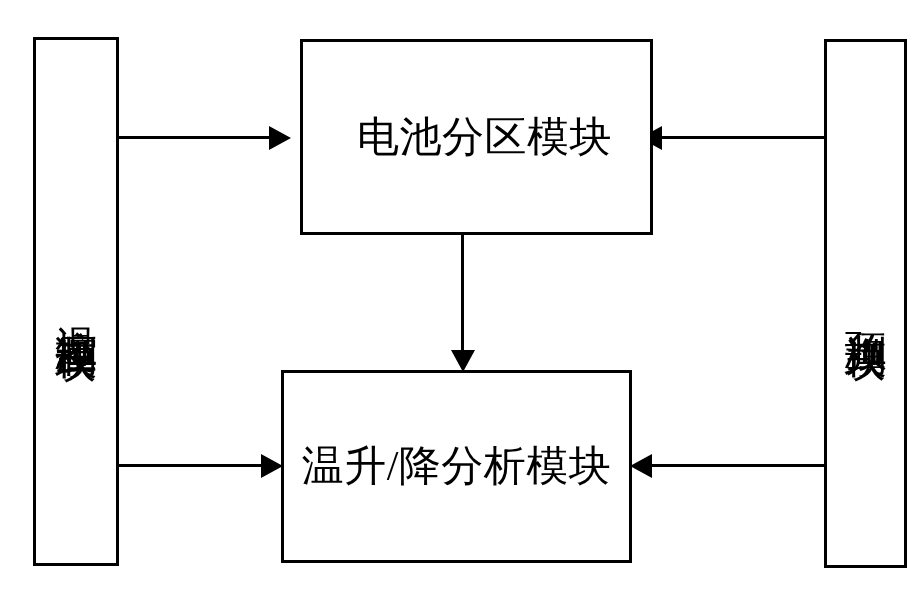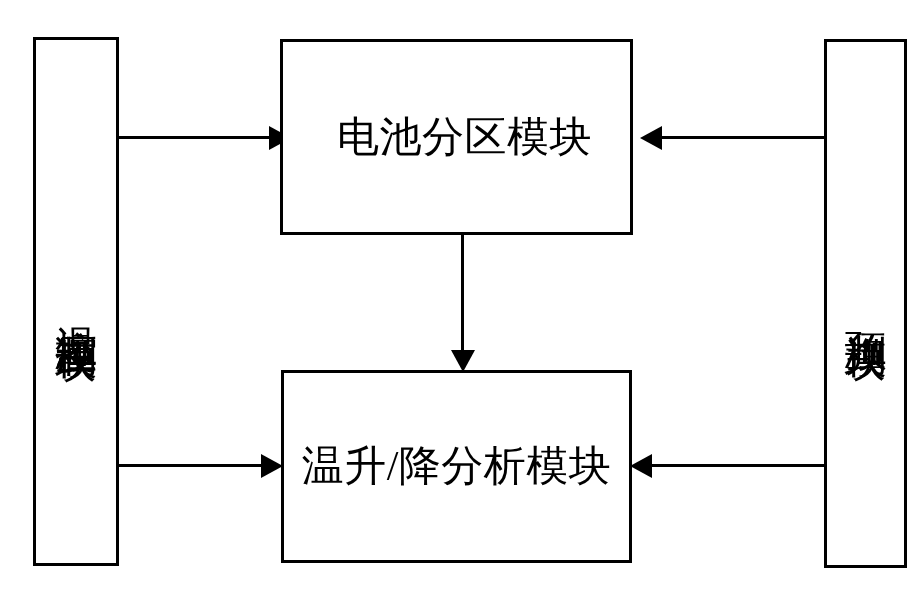--- a/index.html
+++ b/index.html
@@ -42,21 +42,21 @@
   }
 
   
   #box-temp-control {
     left: 33px;  top: 37px;
     width: 86px; height: 529px;
   }
   #box-temp-control .box-label { font-size: 42px; }
 
   #box-battery-partition {
-    left: 280px; top: 39px;
+    left: 300px; top: 39px;
     width: 353px; height: 196px; padding-left: 16px;
   }
   #box-battery-partition .box-label { font-size: 42px; }
 
   #box-temp-analysis {
     left: 281px; top: 370px;
     width: 351px; height: 193px;
   }
   #box-temp-analysis .box-label { font-size: 42px; text-align: center; }
 

